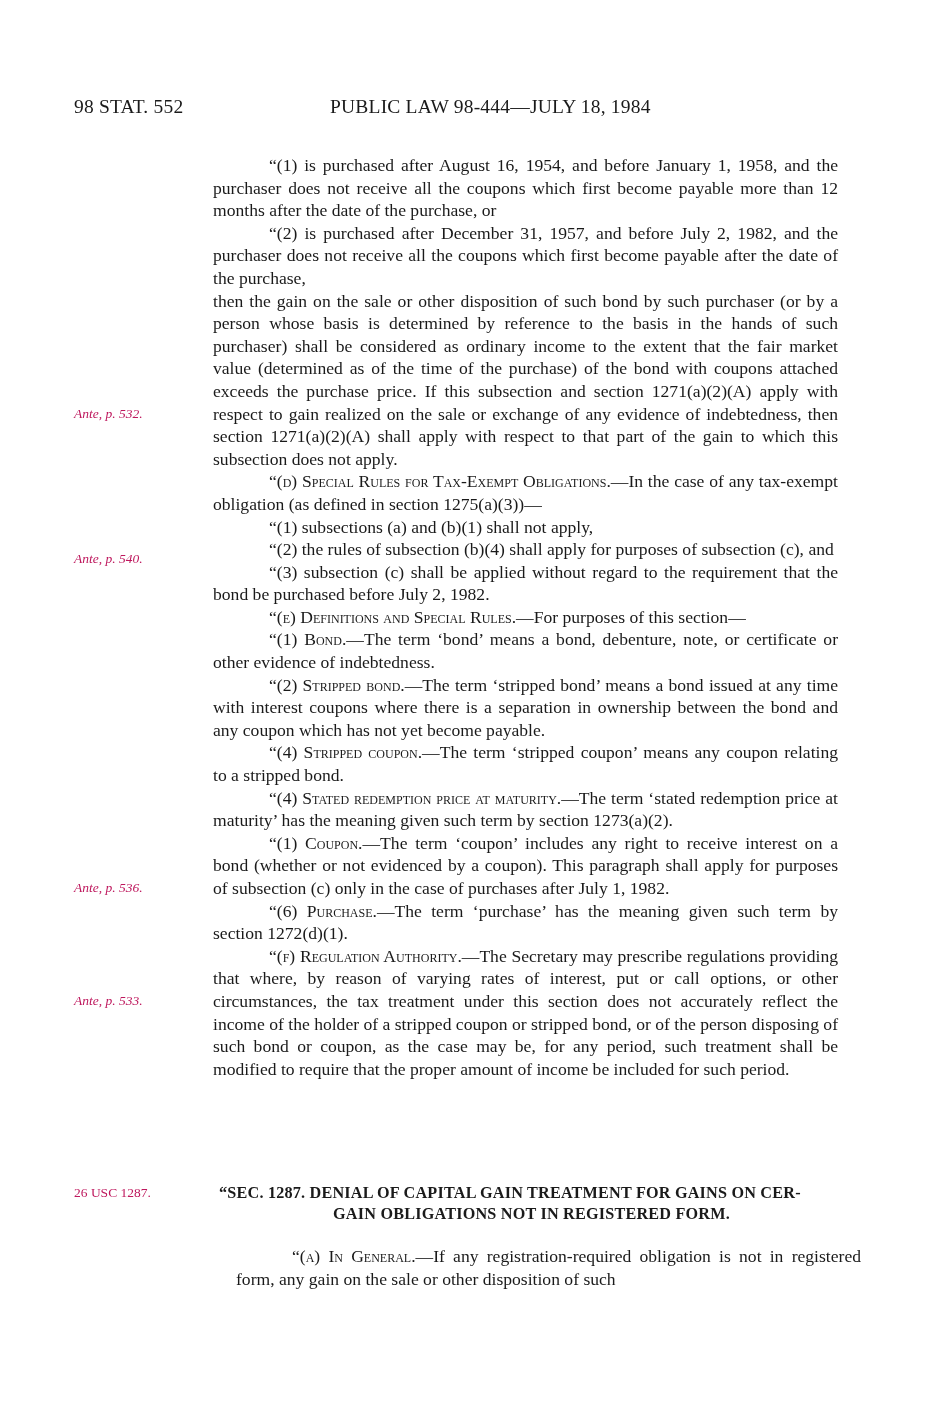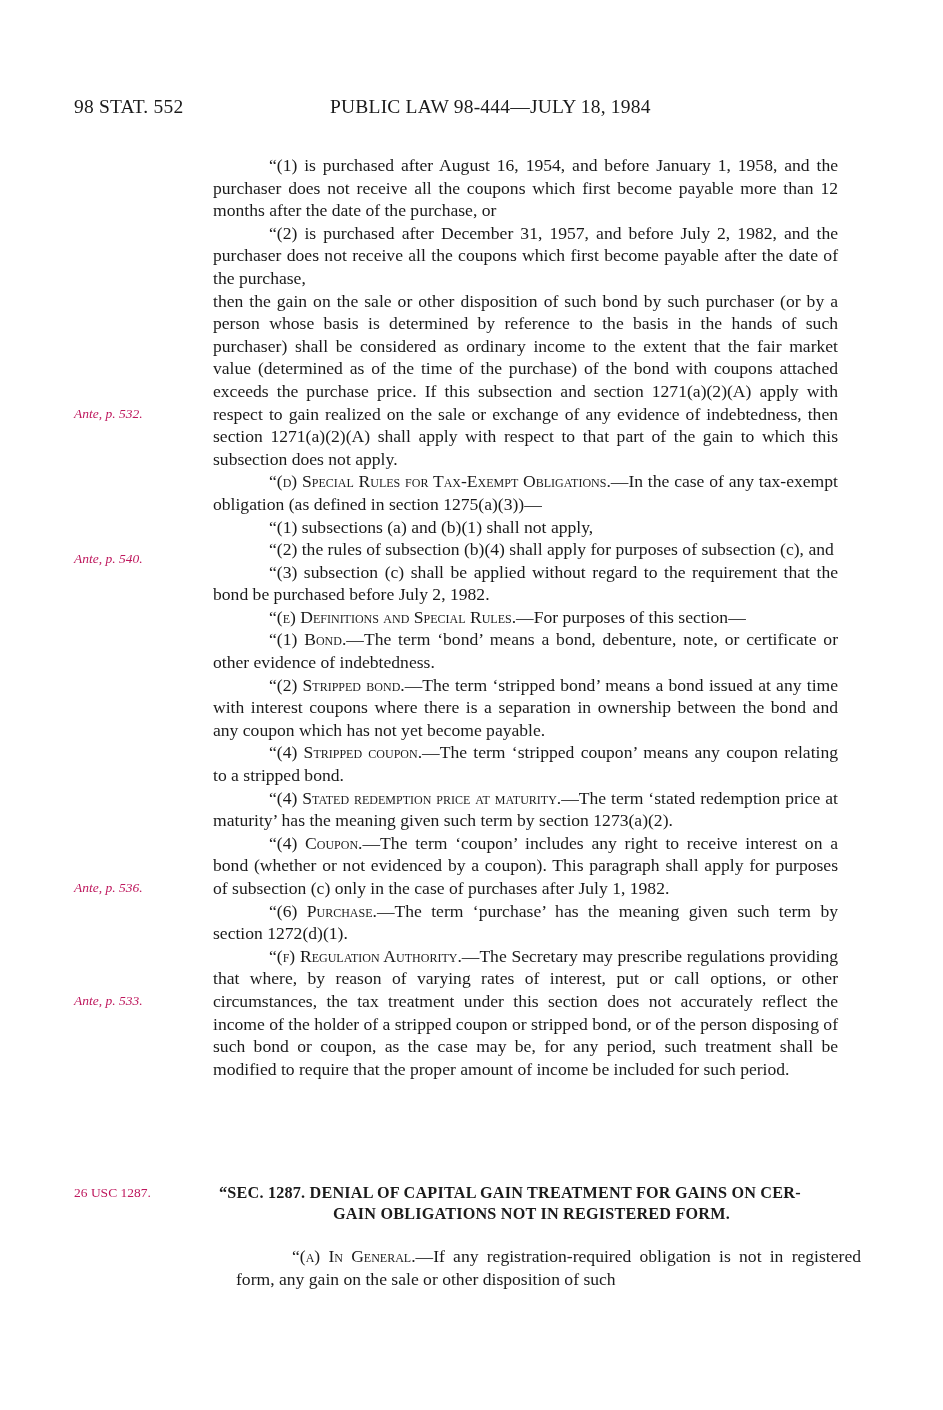--- a/index.html
+++ b/index.html
@@ -151,21 +151,21 @@
     <p class="ind2"><span class="sc">“(e) Definitions and Special Rules.</span><span>—For purposes of this section—</span></p>
 
     <p class="ind2"><span class="sc">“(1) Bond.</span><span>—The term ‘bond’ means a bond, debenture, note, or certificate or other evidence of indebtedness.</span></p>
 
     <p class="ind2"><span class="sc">“(2) Stripped bond.</span><span>—The term ‘stripped bond’ means a bond issued at any time with interest coupons where there is a separation in ownership between the bond and any coupon which has not yet become payable.</span></p>
 
     <p class="ind2"><span class="sc">“(4) Stripped coupon.</span><span>—The term ‘stripped coupon’ means any coupon relating to a stripped bond.</span></p>
 
     <p class="ind2"><span class="sc">“(4) Stated redemption price at maturity.</span><span>—The term ‘stated redemption price at maturity’ has the meaning given such term by section 1273(a)(2).</span></p>
 
-    <p class="ind2"><span class="sc">“(4) Coupon.</span><span>—The term ‘coupon’ includes any right to receive interest on a bond (whether or not evidenced by a coupon). This paragraph shall apply for purposes of subsection (c) only in the case of purchases after July 1, 1982.</span></p>
+    <p class="ind2"><span class="sc">“(1) Coupon.</span><span>—The term ‘coupon’ includes any right to receive interest on a bond (whether or not evidenced by a coupon). This paragraph shall apply for purposes of subsection (c) only in the case of purchases after July 1, 1982.</span></p>
 
     <p class="ind2"><span class="sc">“(6) Purchase.</span><span>—The term ‘purchase’ has the meaning given such term by section 1272(d)(1).</span></p>
 
     <p class="ind2"><span class="sc">“(f) Regulation Authority.</span><span>—The Secretary may prescribe regulations providing that where, by reason of varying rates of interest, put or call options, or other circumstances, the tax treatment under this section does not accurately reflect the income of the holder of a stripped coupon or stripped bond, or of the person disposing of such bond or coupon, as the case may be, for any period, such treatment shall be modified to require that the proper amount of income be included for such period.</span></p>
   </div>
 
   <div class="sec-heading" style="top:1183px;">
     <span class="l1">“SEC. 1287. DENIAL OF CAPITAL GAIN TREATMENT FOR GAINS ON CER-</span>
     <span class="l2">GAIN OBLIGATIONS NOT IN REGISTERED FORM.</span>
   </div>

